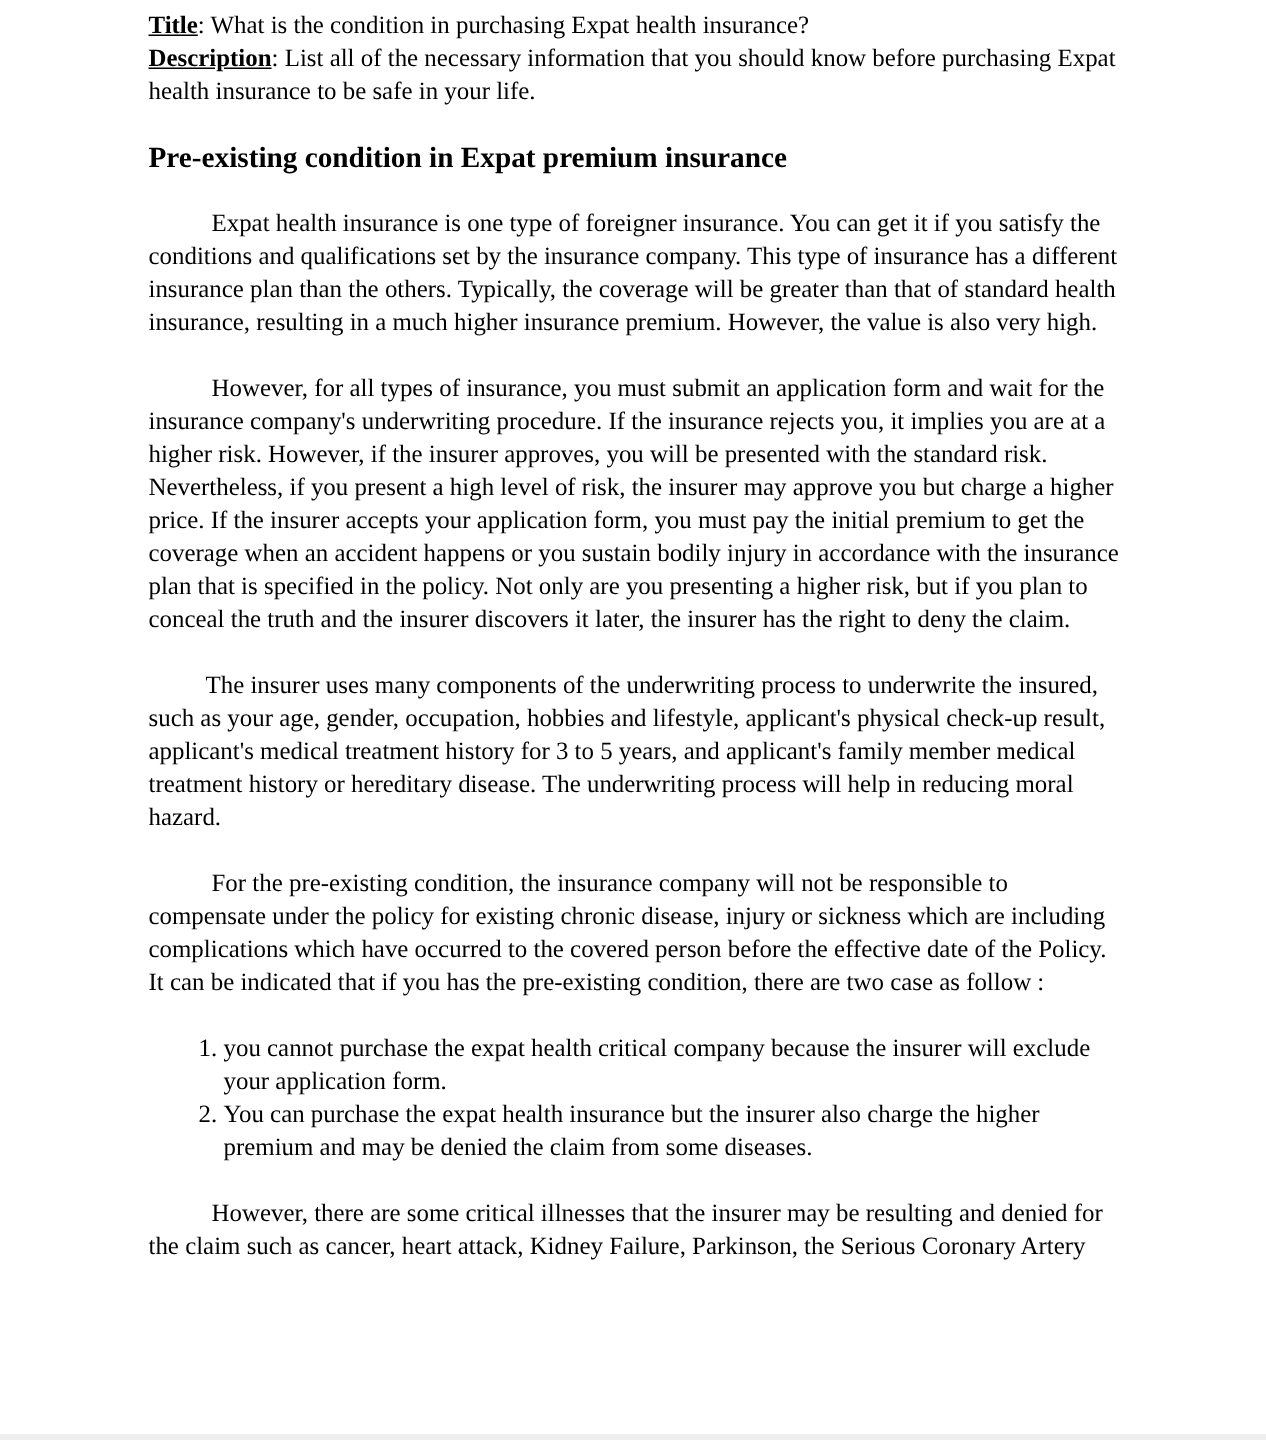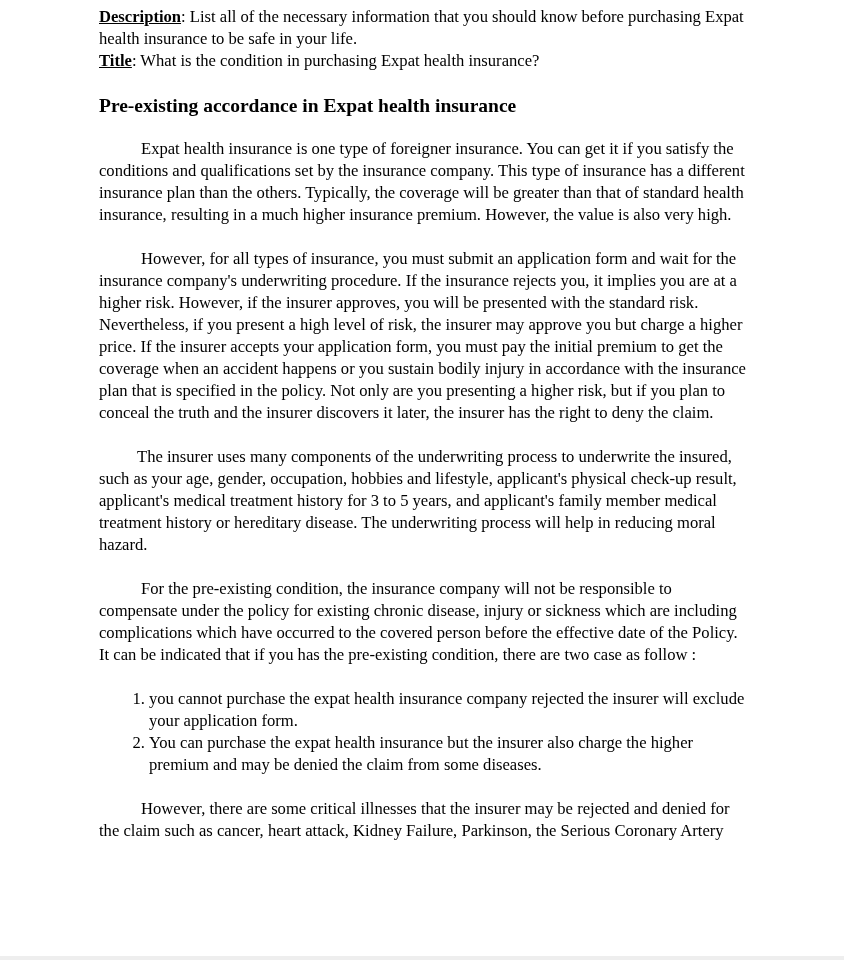--- a/index.html
+++ b/index.html
@@ -60,31 +60,31 @@
       bottom: 0;
       width: 844px;
       height: 4px;
       background: #eeeeee;
     }
   </style>
 </head>
 <body>
 
 <div class="page">
+  <p class="meta-line"><span class="meta-label">Title</span><span>: What is the condition in purchasing Expat health insurance?</span></p>
   <p class="meta-line"><span class="meta-label">Description</span><span>: List all of the necessary information that you should know before purchasing Expat health insurance to be safe in your life.</span></p>
-  <p class="meta-line"><span class="meta-label">Title</span><span>: What is the condition in purchasing Expat health insurance?</span></p>
 
-  <h2 class="section-heading">Pre-existing accordance in Expat health insurance</h2>
+  <h2 class="section-heading">Pre-existing condition in Expat premium insurance</h2>
 
   <p class="para">Expat health insurance is one type of foreigner insurance. You can get it if you satisfy the conditions and qualifications set by the insurance company. This type of insurance has a different insurance plan than the others. Typically, the coverage will be greater than that of standard health insurance, resulting in a much higher insurance premium. However, the value is also very high.</p>
   <p class="para">However, for all types of insurance, you must submit an application form and wait for the insurance company's underwriting procedure. If the insurance rejects you, it implies you are at a higher risk. However, if the insurer approves, you will be presented with the standard risk. Nevertheless, if you present a high level of risk, the insurer may approve you but charge a higher price. If the insurer accepts your application form, you must pay the initial premium to get the coverage when an accident happens or you sustain bodily injury in accordance with the insurance plan that is specified in the policy. Not only are you presenting a higher risk, but if you plan to conceal the truth and the insurer discovers it later, the insurer has the right to deny the claim.</p>
   <p class="para indent-small">The insurer uses many components of the underwriting process to underwrite the insured, such as your age, gender, occupation, hobbies and lifestyle, applicant's physical check-up result, applicant's medical treatment history for 3 to 5 years, and applicant's family member medical treatment history or hereditary disease. The underwriting process will help in reducing moral hazard.</p>
   <p class="para">For the pre-existing condition, the insurance company will not be responsible to compensate under the policy for existing chronic disease, injury or sickness which are including complications which have occurred to the covered person before the effective date of the Policy. It can be indicated that if you has the pre-existing condition, there are two case as follow :</p>
 
   <ol class="cases">
-    <li>you cannot purchase the expat health insurance company rejected the insurer will exclude your application form.</li>
+    <li>you cannot purchase the expat health critical company because the insurer will exclude your application form.</li>
     <li>You can purchase the expat health insurance but the insurer also charge the higher premium and may be denied the claim from some diseases.</li>
   </ol>
 
-  <p class="para">However, there are some critical illnesses that the insurer may be rejected and  denied for the claim such as cancer, heart attack, Kidney Failure, Parkinson, the Serious Coronary Artery</p>
+  <p class="para">However, there are some critical illnesses that the insurer may be resulting and  denied for the claim such as cancer, heart attack, Kidney Failure, Parkinson, the Serious Coronary Artery</p>
 </div>
 
 <div class="bottom-strip"></div>
 
 </body></html>

